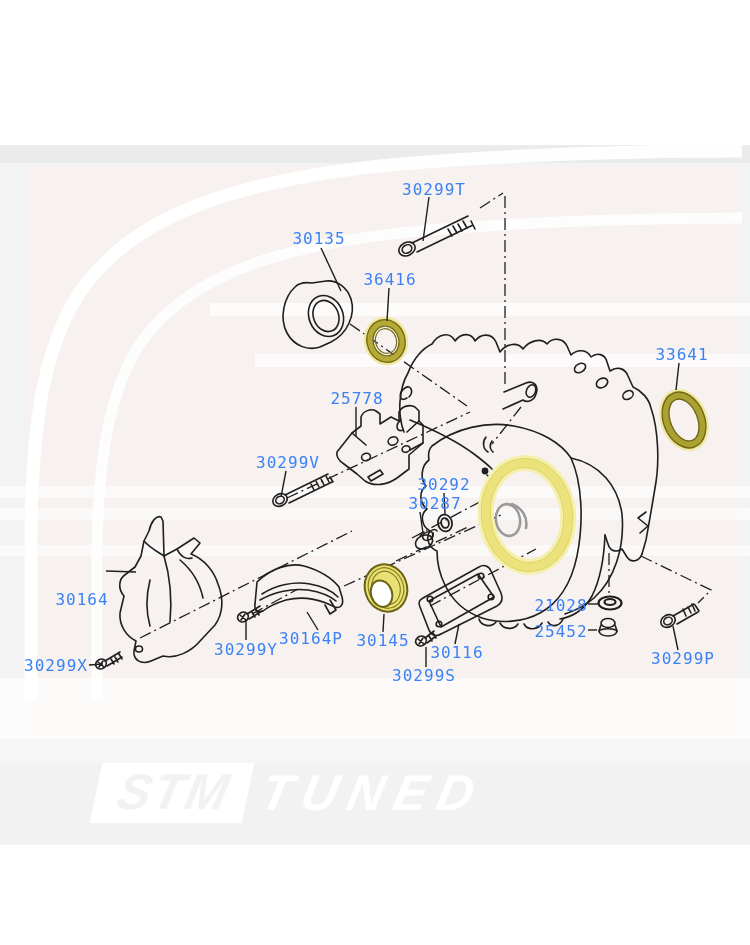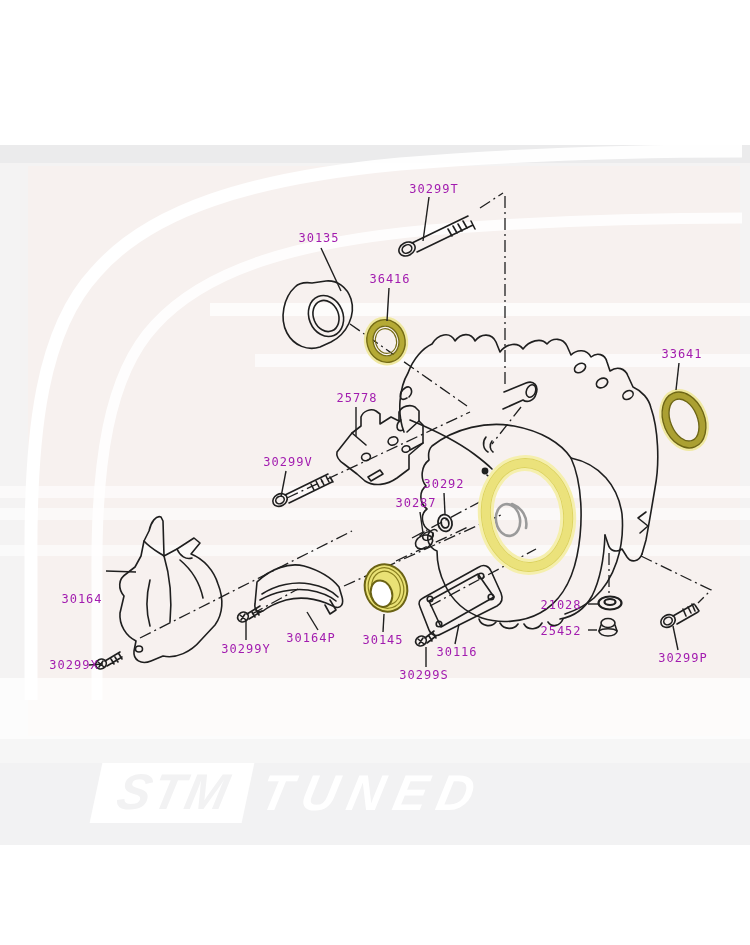--- a/index.html
+++ b/index.html
@@ -1,20 +1,20 @@
 <!DOCTYPE html>
 <html><head>
 <meta charset="utf-8">
 <style>
   html,body{margin:0;padding:0;background:#fff;}
   .stage{position:relative;width:750px;height:945px;overflow:hidden;background:#fff;
          font-family:"DejaVu Sans Mono","Liberation Mono",monospace;}
   .stage svg{position:absolute;left:0;top:0;}
-  .part-label{position:absolute;transform:translateX(-50%);font-size:12px;letter-spacing:1px;
-              color:#a21caf;white-space:nowrap;line-height:15px;}
+  .part-label{position:absolute;transform:translateX(-50%);font-size:16px;letter-spacing:1px;
+              color:#3b82f6;white-space:nowrap;line-height:15px;}
   
   .wm{position:absolute;left:96px;top:763px;height:60px;display:flex;align-items:center;
       font-family:"Liberation Sans",sans-serif;font-style:italic;font-weight:bold;
       transform:skewX(-12deg);user-select:none;}
   .wm-slab{background:#ffffff;color:#f2f2f3;padding:2px 18px 4px 22px;font-size:50px;
            letter-spacing:2px;line-height:54px;}
   .wm-right{color:#ffffff;font-size:50px;letter-spacing:10px;margin-left:14px;line-height:54px;}
 </style>
 </head>
 <body>
@@ -259,23 +259,23 @@
   </g>
 </svg>
 
 <div class="part-label" style="left:434px;top:182px">30299T</div>
 <div class="part-label" style="left:319px;top:231px">30135</div>
 <div class="part-label" style="left:390px;top:272px">36416</div>
 <div class="part-label" style="left:682px;top:347px">33641</div>
 <div class="part-label" style="left:357px;top:391px">25778</div>
 <div class="part-label" style="left:288px;top:455px">30299V</div>
 <div class="part-label" style="left:444px;top:477px">30292</div>
-<div class="part-label" style="left:416px;top:496px">30287</div>
+<div class="part-label" style="left:435px;top:496px">30287</div>
 <div class="part-label" style="left:82px;top:592px">30164</div>
-<div class="part-label" style="left:74px;top:658px">30299X</div>
+<div class="part-label" style="left:56px;top:658px">30299X</div>
 <div class="part-label" style="left:246px;top:642px">30299Y</div>
 <div class="part-label" style="left:311px;top:631px">30164P</div>
 <div class="part-label" style="left:383px;top:633px">30145</div>
 <div class="part-label" style="left:457px;top:645px">30116</div>
 <div class="part-label" style="left:424px;top:668px">30299S</div>
 <div class="part-label" style="left:561px;top:598px">21028</div>
 <div class="part-label" style="left:561px;top:624px">25452</div>
 <div class="part-label" style="left:683px;top:651px">30299P</div>
 
 <div class="wm">

